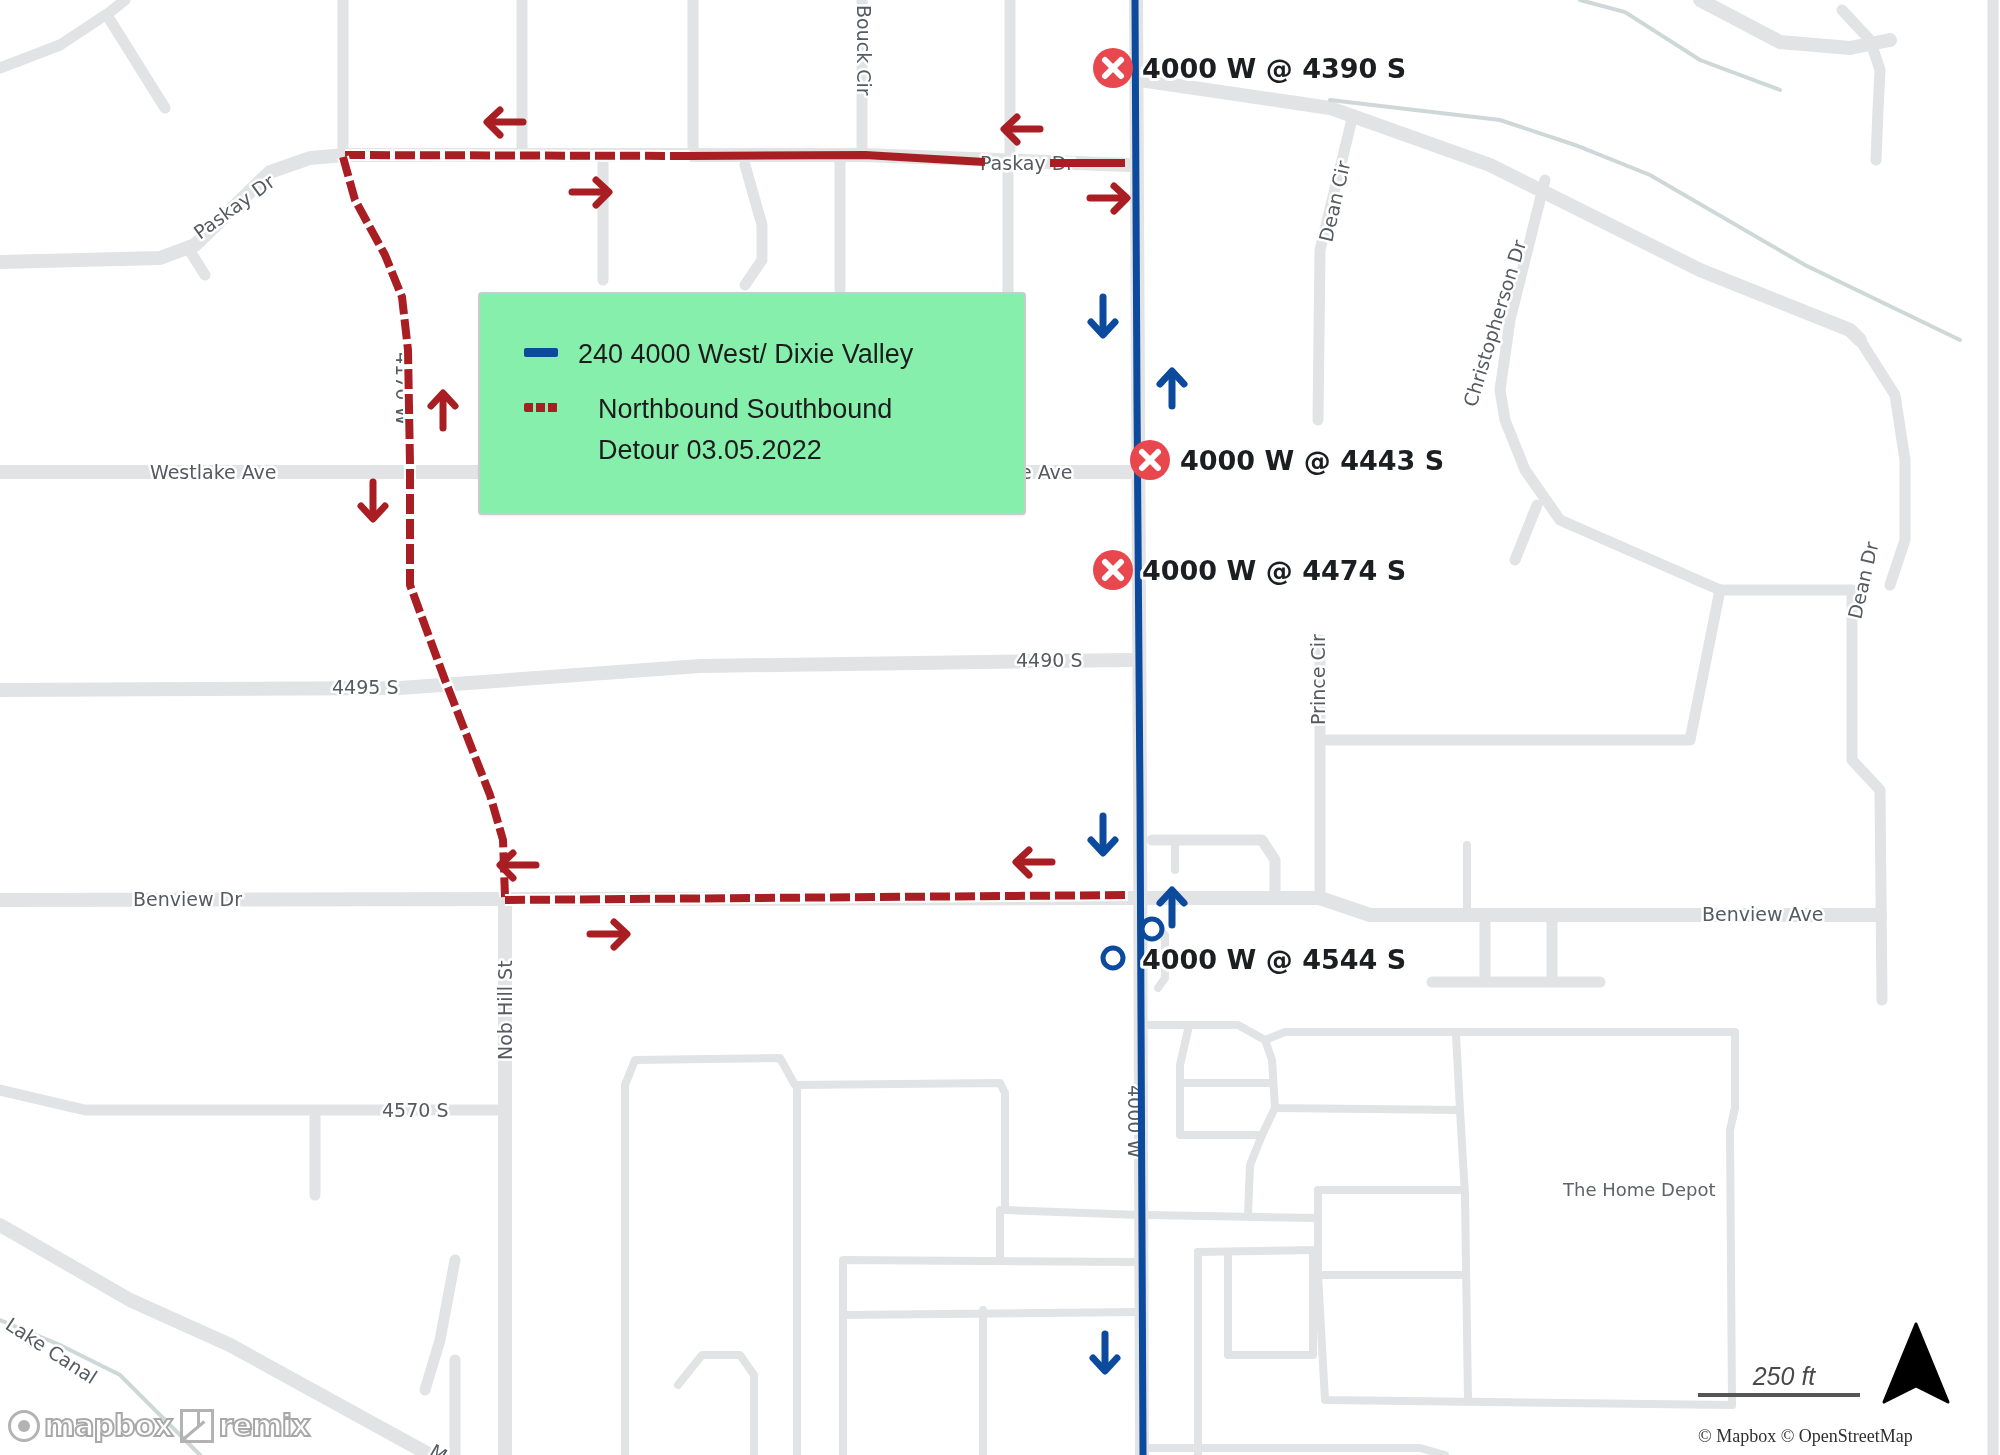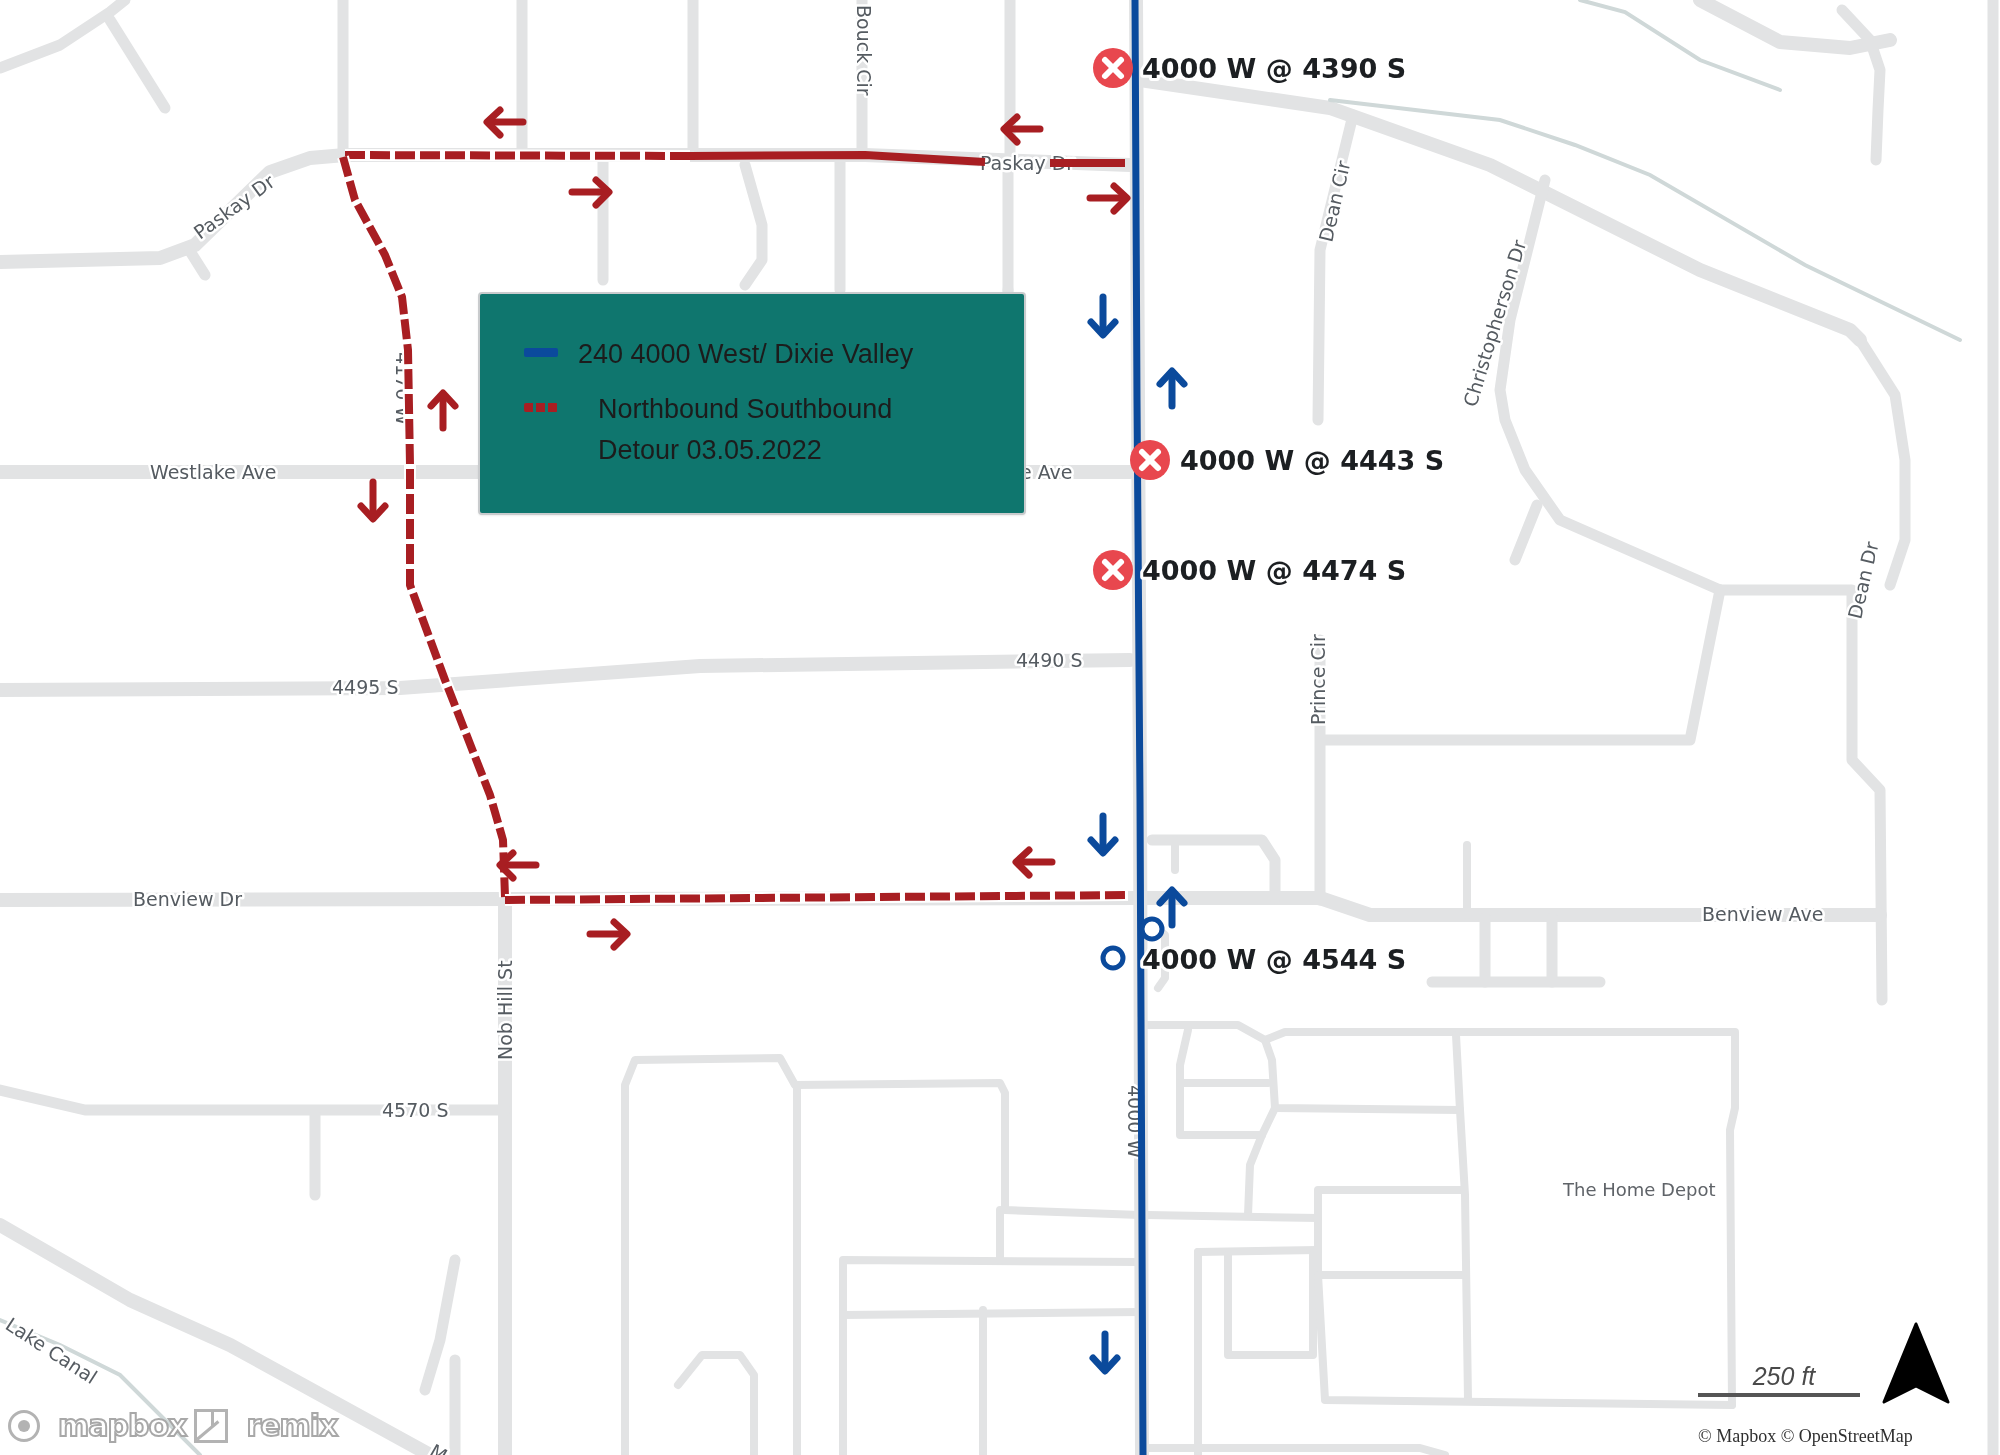--- a/index.html
+++ b/index.html
@@ -16,29 +16,29 @@
   .detour-dash { fill:none; stroke:#ffffff; stroke-width:12; stroke-linejoin:round; }
   .detour { fill:none; stroke:#a81e22; stroke-width:8; stroke-dasharray:20 5; stroke-linejoin:round; }
   .detour-solid { fill:none; stroke:#a81e22; stroke-width:8; stroke-linejoin:round; }
   .arrow-red { fill:none; stroke:#a81e22; stroke-width:7; stroke-linecap:round; stroke-linejoin:round; }
   .arrow-blue { fill:none; stroke:#0b4a9c; stroke-width:7; stroke-linecap:round; stroke-linejoin:round; }
   .stop-label { font-family:"DejaVu Sans", sans-serif; font-size:27px; font-weight:bold; fill:#1c1f22; paint-order:stroke; stroke:#ffffff; stroke-width:6px; stroke-linejoin:round; }
   .stop-open { fill:#ffffff; stroke:#0b4a9c; stroke-width:5; }
   .closed-circle { fill:#e8474e; }
   .closed-x { stroke:#ffffff; stroke-width:6; stroke-linecap:round; }
 
-  .legend { position:absolute; left:478px; top:292px; width:548px; height:223px; background:#0f766e; border:2px solid #c9cbcd; border-radius:4px; box-sizing:border-box; box-shadow:0 1px 2px rgba(0,0,0,0.08); }
+  .legend { position:absolute; left:478px; top:292px; width:548px; height:223px; background:#86efac; border:2px solid #c9cbcd; border-radius:4px; box-sizing:border-box; box-shadow:0 1px 2px rgba(0,0,0,0.08); }
   .legend-row { position:absolute; left:44px; display:flex; align-items:flex-start; }
   .legend-swatch { width:34px; height:9px; margin-top:14px; margin-right:20px; border-radius:2px; }
   .legend-swatch.solid { background:#0b4a9c; }
   .legend-swatch.dashed { background:repeating-linear-gradient(90deg,#a81e22 0 9px,transparent 9px 12px); }
   .legend-text { font-family:"Liberation Sans", sans-serif; font-size:27px; color:#1c1c1c; line-height:41px; }
 
   .logos { position:absolute; left:8px; top:1408px; display:flex; align-items:center; gap:8px; }
-  .logo-mapbox { display:flex; align-items:center; gap:18px; }
+  .logo-mapbox { display:flex; align-items:center; gap:4px; }
   .logo-mark { width:32px; height:32px; border-radius:50%; border:3px solid #b3b3b3; box-sizing:border-box; position:relative; }
   .logo-mark::after { content:""; position:absolute; left:7px; top:7px; width:12px; height:12px; border-radius:50%; background:#b3b3b3; }
   .logo-text { font-family:"DejaVu Sans", sans-serif; font-weight:bold; font-size:30px; color:#ffffff; -webkit-text-stroke:2px #a8a8a8; letter-spacing:-1px; }
   .logo-remix-mark { width:34px; height:34px; border:3px solid #b3b3b3; box-sizing:border-box; position:relative; }
   .logo-remix-mark::before { content:""; position:absolute; left:14px; top:0; width:3px; height:14px; background:#b3b3b3; }
   .logo-remix-mark::after { content:""; position:absolute; left:0; top:14px; width:28px; height:3px; background:#b3b3b3; transform:rotate(-40deg); transform-origin:left; top:26px; }
 
   .scale { position:absolute; left:1698px; top:1362px; width:162px;font-style:italic; }
   .scale-label { font-family:"Liberation Sans", sans-serif; font-size:25px; color:#4a4a4a; text-align:center; padding-left:10px; }
   .scale-bar { height:4px; background:#555555; margin-top:2px; }

